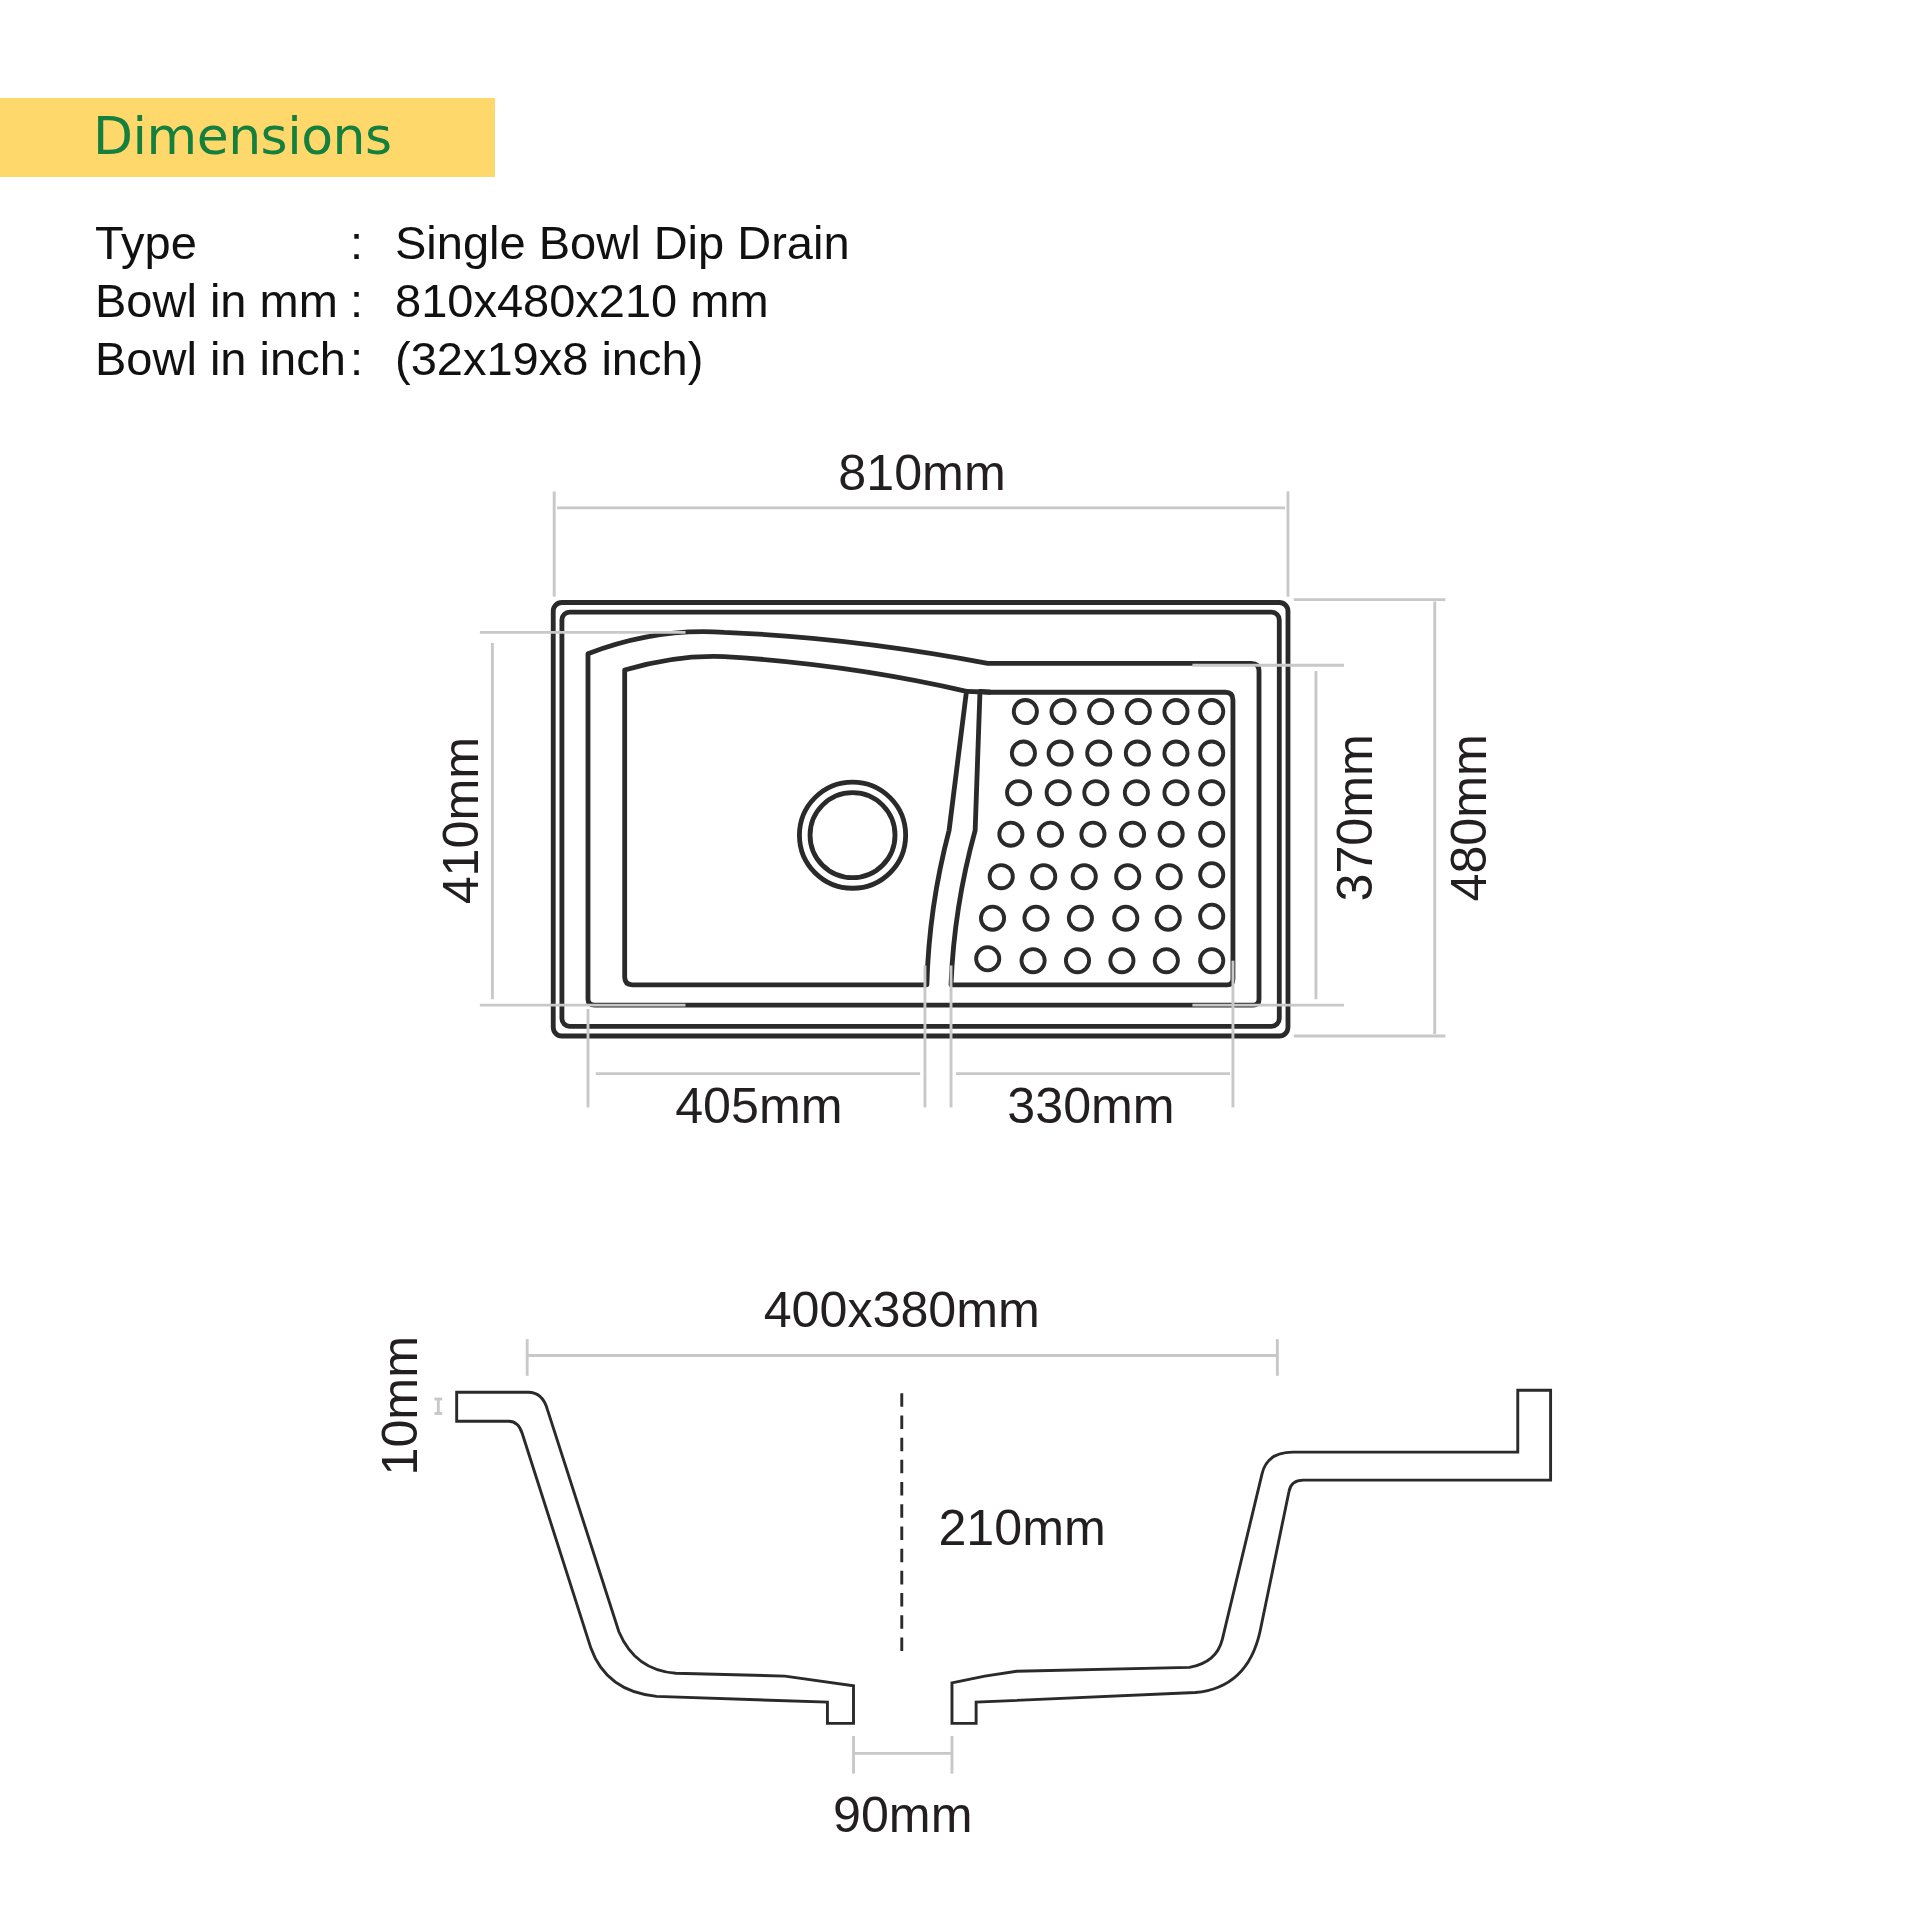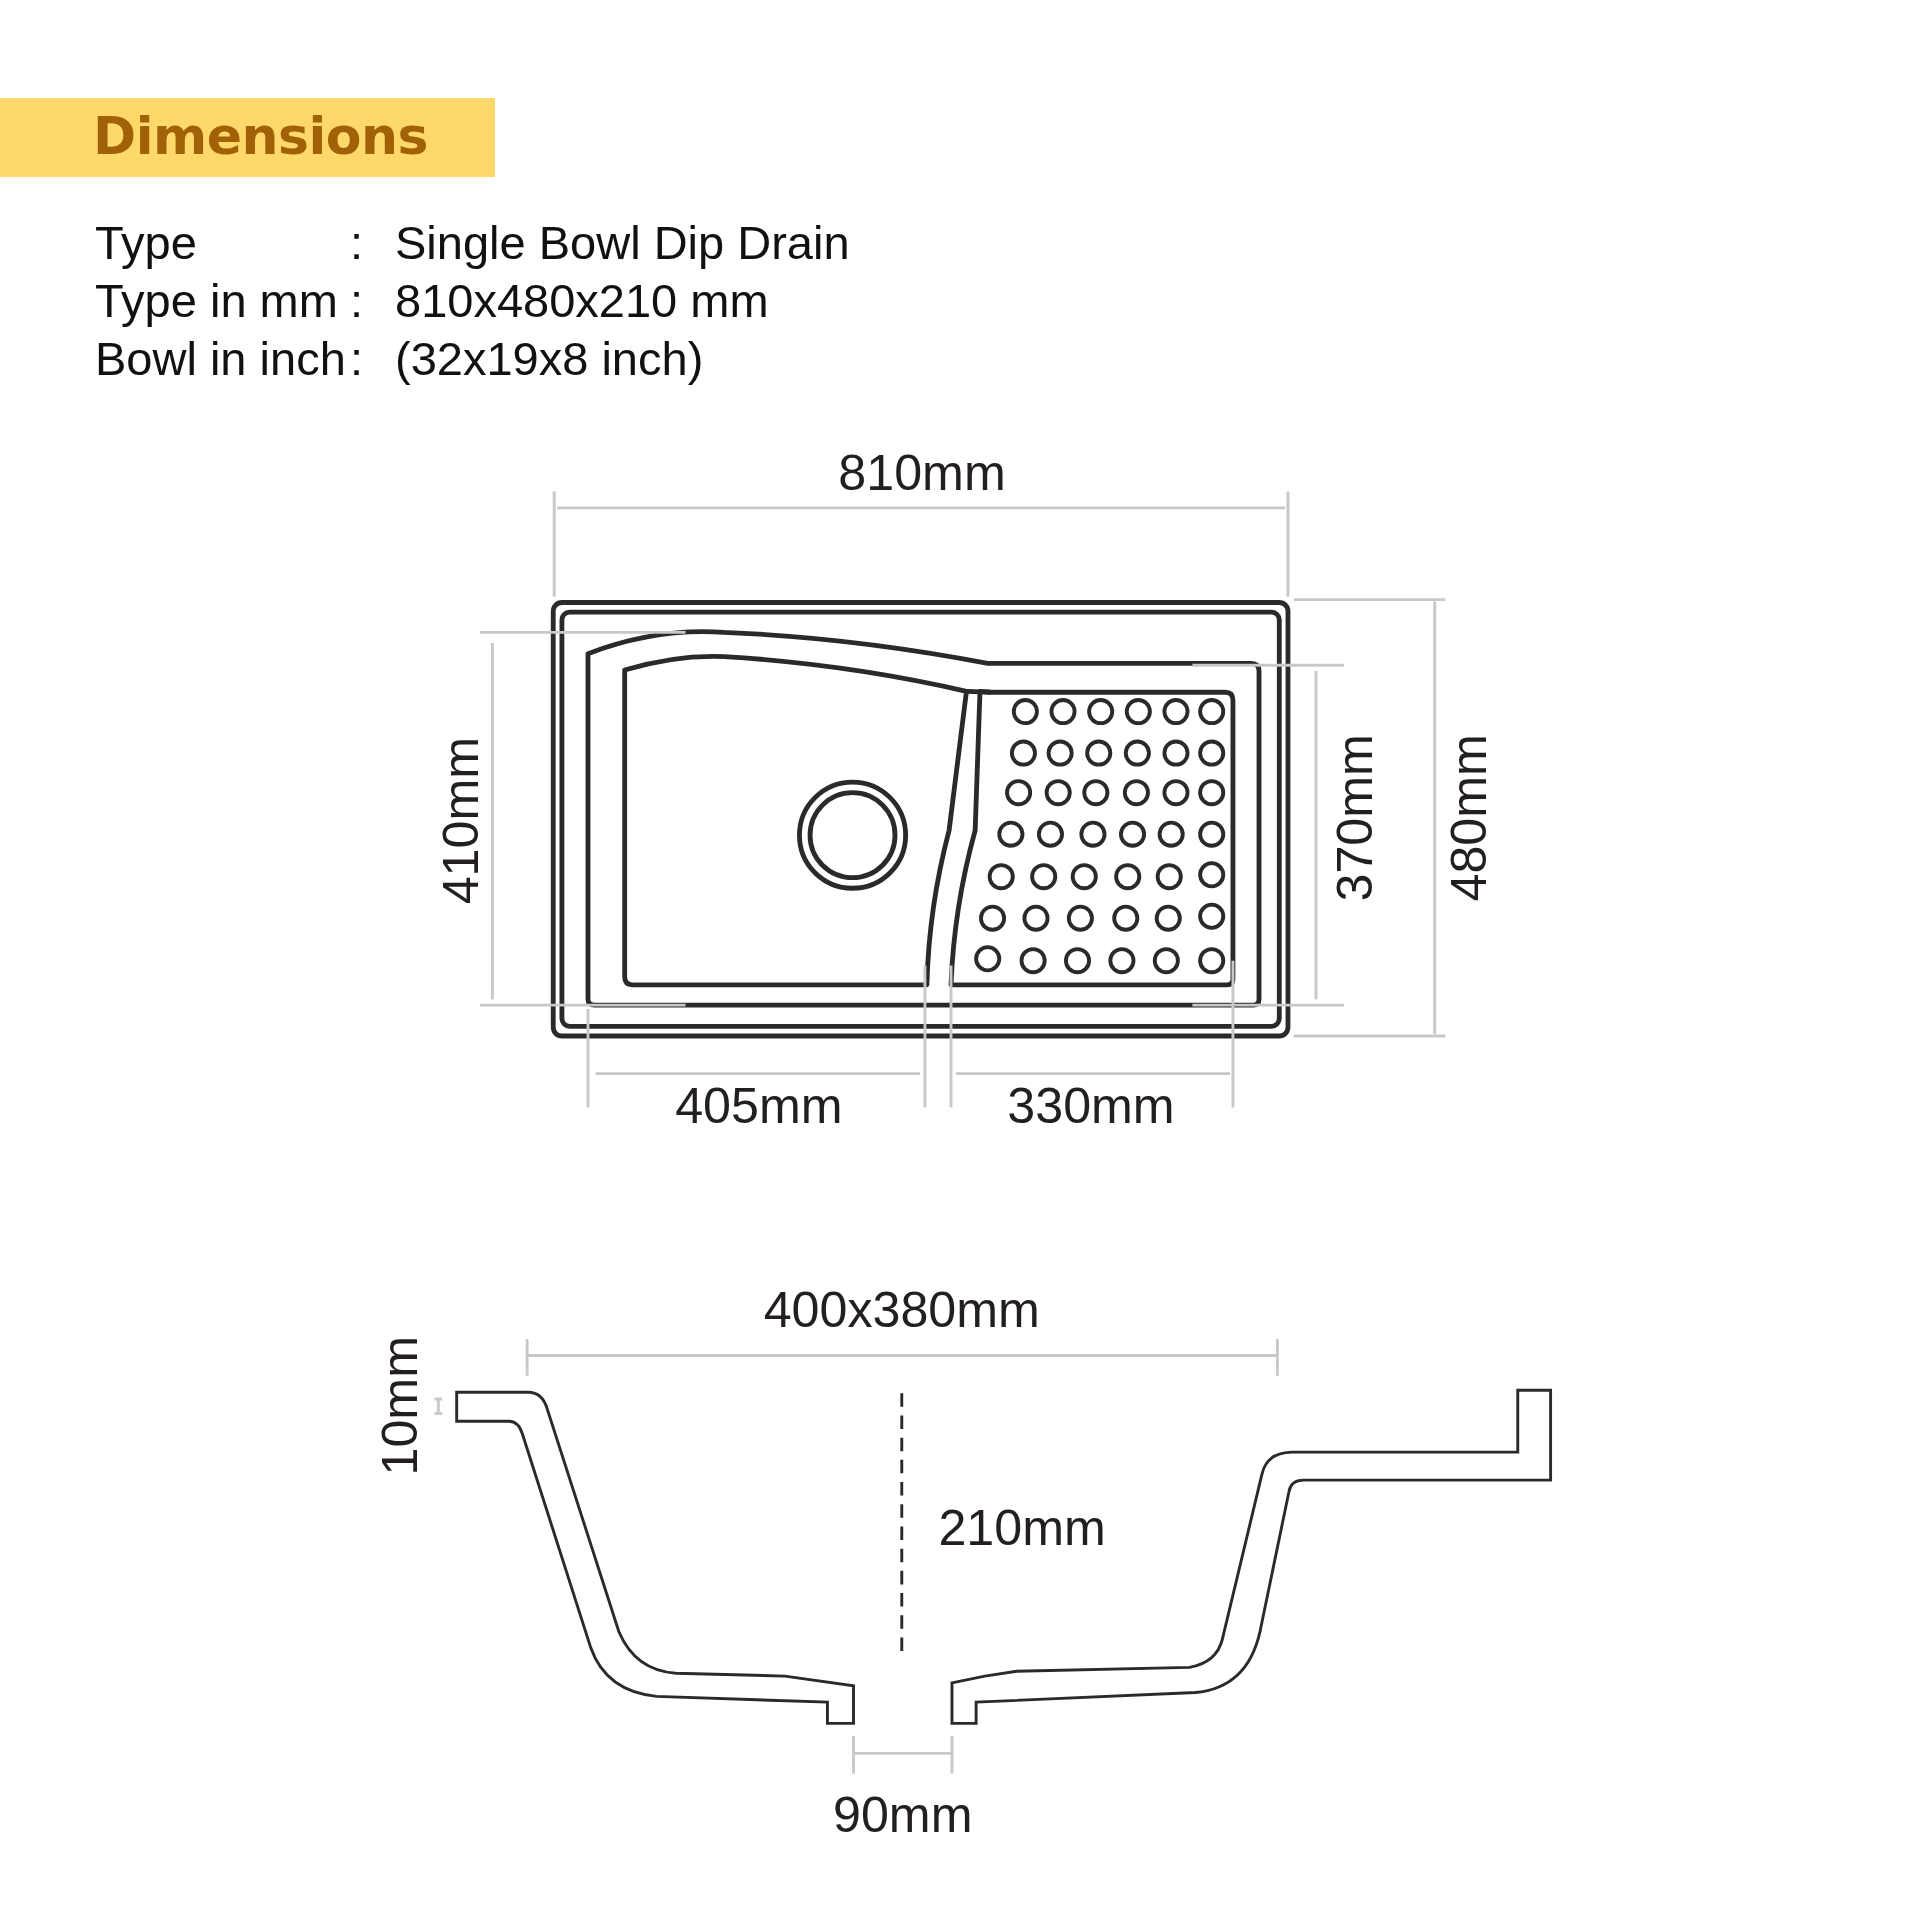--- a/index.html
+++ b/index.html
@@ -3,22 +3,22 @@
 <meta charset="utf-8">
 <style>
   html, body { margin: 0; padding: 0; background: #ffffff; }
   body { width: 1931px; height: 1931px; position: relative; overflow: hidden; }
   .banner {
     position: absolute; left: 0; top: 98px; width: 495px; height: 79px;
     background: #FFD86B;
   }
   .banner-title {
     position: absolute; left: 93px; top: 100px;
-    font-family: "DejaVu Sans", sans-serif; font-weight: bold;
-    font-size: 52px; line-height: 73px; color: #a16207; letter-spacing: -0.5px;
+    font-family: "DejaVu Sans", sans-serif; font-weight: normal;
+    font-size: 52px; line-height: 73px; color: #15803d; letter-spacing: -0.5px;
   }
   .spec {
     position: absolute; left: 95px;
     font-family: "Liberation Sans", sans-serif; font-size: 47px; color: #111;
     line-height: 58px; white-space: nowrap;
   }
   .spec .lbl { position: absolute; left: 0; top: 0; }
   .spec .colon { position: absolute; left: 255px; top: 0; }
   .spec .val { position: absolute; left: 300px; top: 0; }
   svg.drawing { position: absolute; left: 0; top: 0; }
@@ -32,21 +32,21 @@
 
 <div class="banner"></div>
 <div class="banner-title">Dimensions</div>
 
 <div class="spec" style="top:214px;">
   <span class="lbl">Type</span>
   <span class="colon">:</span>
   <span class="val">Single Bowl Dip Drain</span>
 </div>
 <div class="spec" style="top:272px;">
-  <span class="lbl">Type in mm</span>
+  <span class="lbl">Bowl in mm</span>
   <span class="colon">:</span>
   <span class="val">810x480x210 mm</span>
 </div>
 <div class="spec" style="top:330px;">
   <span class="lbl">Bowl in inch</span>
   <span class="colon">:</span>
   <span class="val">(32x19x8 inch)</span>
 </div>
 
 <svg class="drawing" width="1931" height="1931" viewBox="0 0 2000 2000" xmlns="http://www.w3.org/2000/svg">

